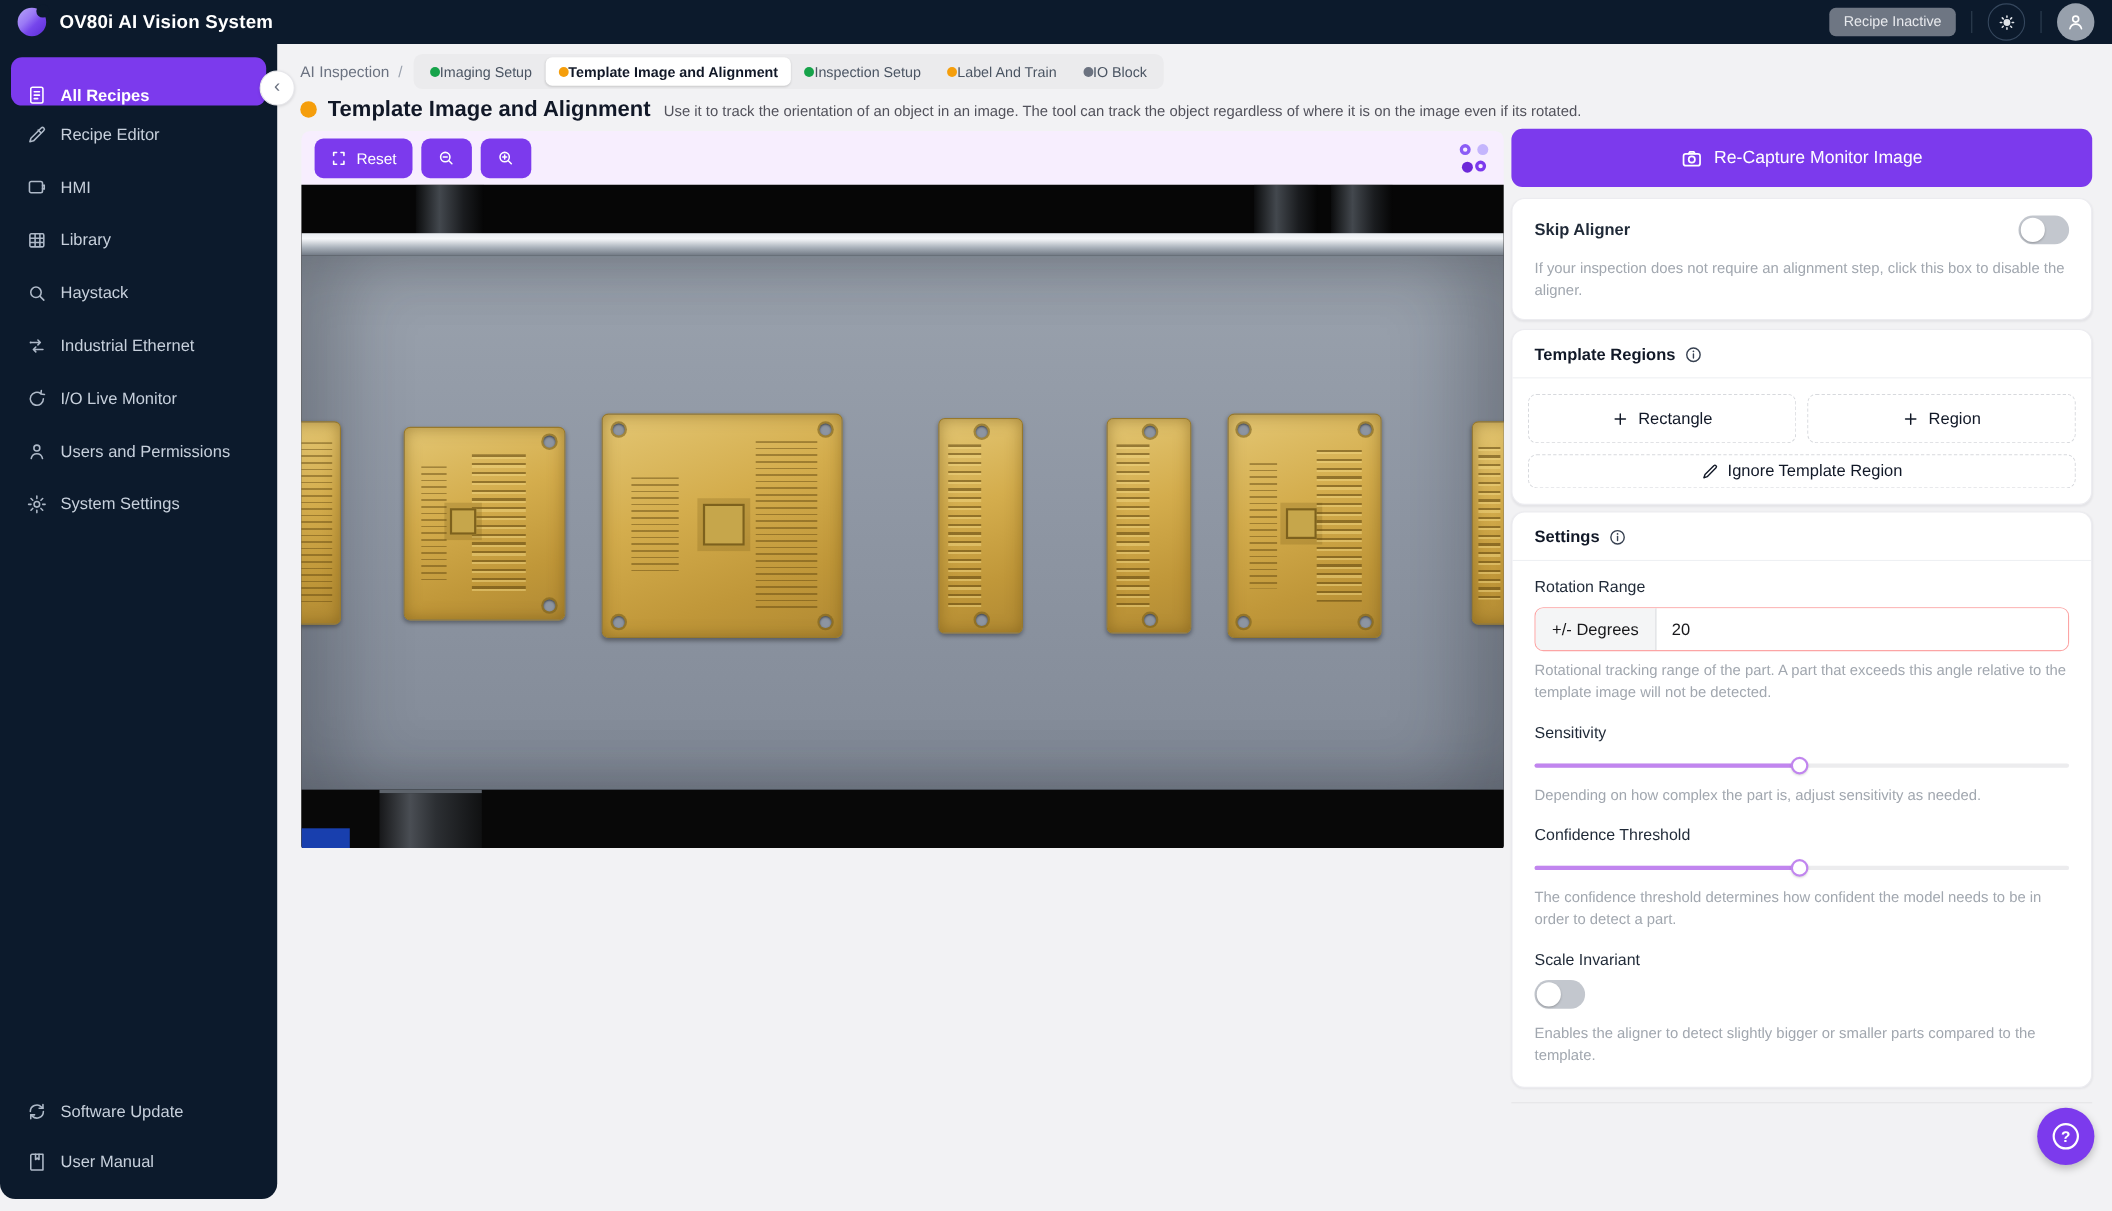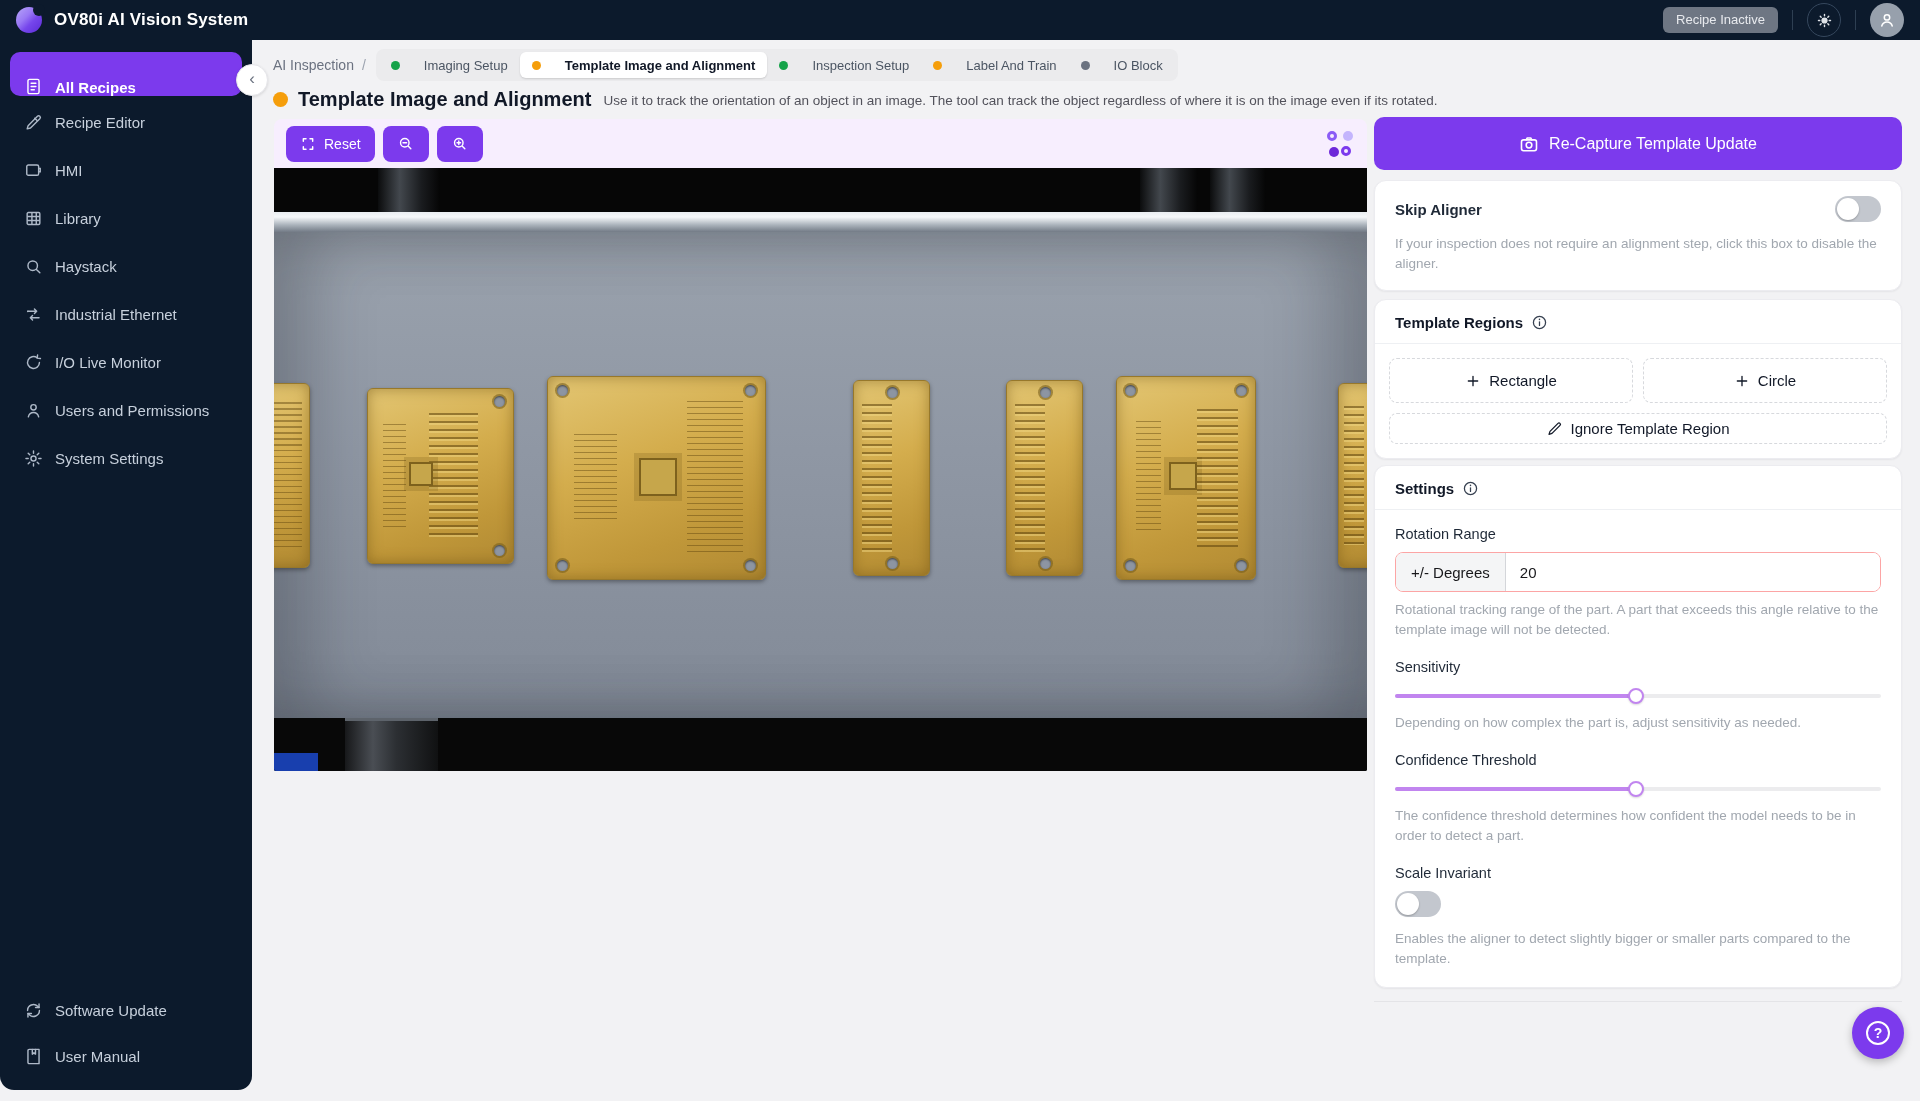--- a/index.html
+++ b/index.html
@@ -72,21 +72,21 @@
 
   
   .crumb-row { position:absolute; left:21px; top:9px; height:32px; display:flex; align-items:center; }
   .crumb-root { color:#6b7280; font-size:14px; }
   .crumb-sep { color:#9ca3af; font-size:14px; margin:0 10px 0 8px; }
   .pill-box {
     display:flex; align-items:center; background:#ebebed; border-radius:8px; padding:3px;
     height:32px;
   }
   .pill {
-    display:flex; align-items:center; gap:24px; padding:0 12px; height:26px; border-radius:6px;
+    display:flex; align-items:center; gap:0; padding:0 12px; height:26px; border-radius:6px;
     font-size:13px; color:#4b5563; white-space:nowrap; cursor:pointer;
   }
   .pill.active { background:#ffffff; color:#111827; font-weight:bold; box-shadow:0 1px 2px rgba(0,0,0,.14); }
   .dot { width:9px; height:9px; border-radius:50%; flex:0 0 auto; }
 
   
   .title-row { position:absolute; left:21px; top:48px; display:flex; align-items:center; }
   .title-dot { width:15px; height:15px; border-radius:50%; margin-right:10px; }
   .page-title { font-size:20px; font-weight:bold; color:#111827; }
   .page-desc { font-size:13.5px; color:#52525b; margin-left:12px; position:relative; top:1px; }
@@ -515,21 +515,21 @@
   <div class="panel">
 
     <button class="btn-purple recapture">
       <span>
         <svg width="20" height="20" viewBox="0 0 24 24" fill="none" stroke="#fff" stroke-width="1.9" stroke-linecap="round" stroke-linejoin="round">
           <rect x="3" y="7" width="18" height="13" rx="2.5"></rect>
             <circle cx="12" cy="13.3" r="3.4"></circle>
             <path d="M8.6 7l1.3-2.2h4.2L15.4 7"></path>
         </svg>
       </span>
-      <span>Re-Capture Template Update</span>
+      <span>Re-Capture Monitor Image</span>
     </button>
 
     <div class="card card-skip">
       <div class="row-between">
         <span class="field-label">Skip Aligner</span>
         <button class="toggle">
             <span class="knob"></span>
           </button>
       </div>
       <div class="muted">If your inspection does not require an alignment step, click this box to disable the aligner.</div>
@@ -555,21 +555,21 @@
                 </svg>
             </span>
             <span>Rectangle</span>
           </button>
           <button class="btn-dashed">
             <span>
               <svg width="16" height="16" viewBox="0 0 24 24" fill="none" stroke="currentColor" stroke-width="2" stroke-linecap="round">
                   <path d="M12 5v14M5 12h14"></path>
                 </svg>
             </span>
-            <span>Circle</span>
+            <span>Region</span>
           </button>
         </div>
         <button class="btn-dashed btn-ignore">
           <span>
             <svg width="16" height="16" viewBox="0 0 24 24" fill="none" stroke="currentColor" stroke-width="1.9" stroke-linecap="round" stroke-linejoin="round">
               <path d="M16.5 3.5a2.1 2.1 0 0 1 3 3L7.5 18.5 3 20l1.5-4.5L16.5 3.5z"></path>
             </svg>
           </span>
           <span>Ignore Template Region</span>
         </button>

